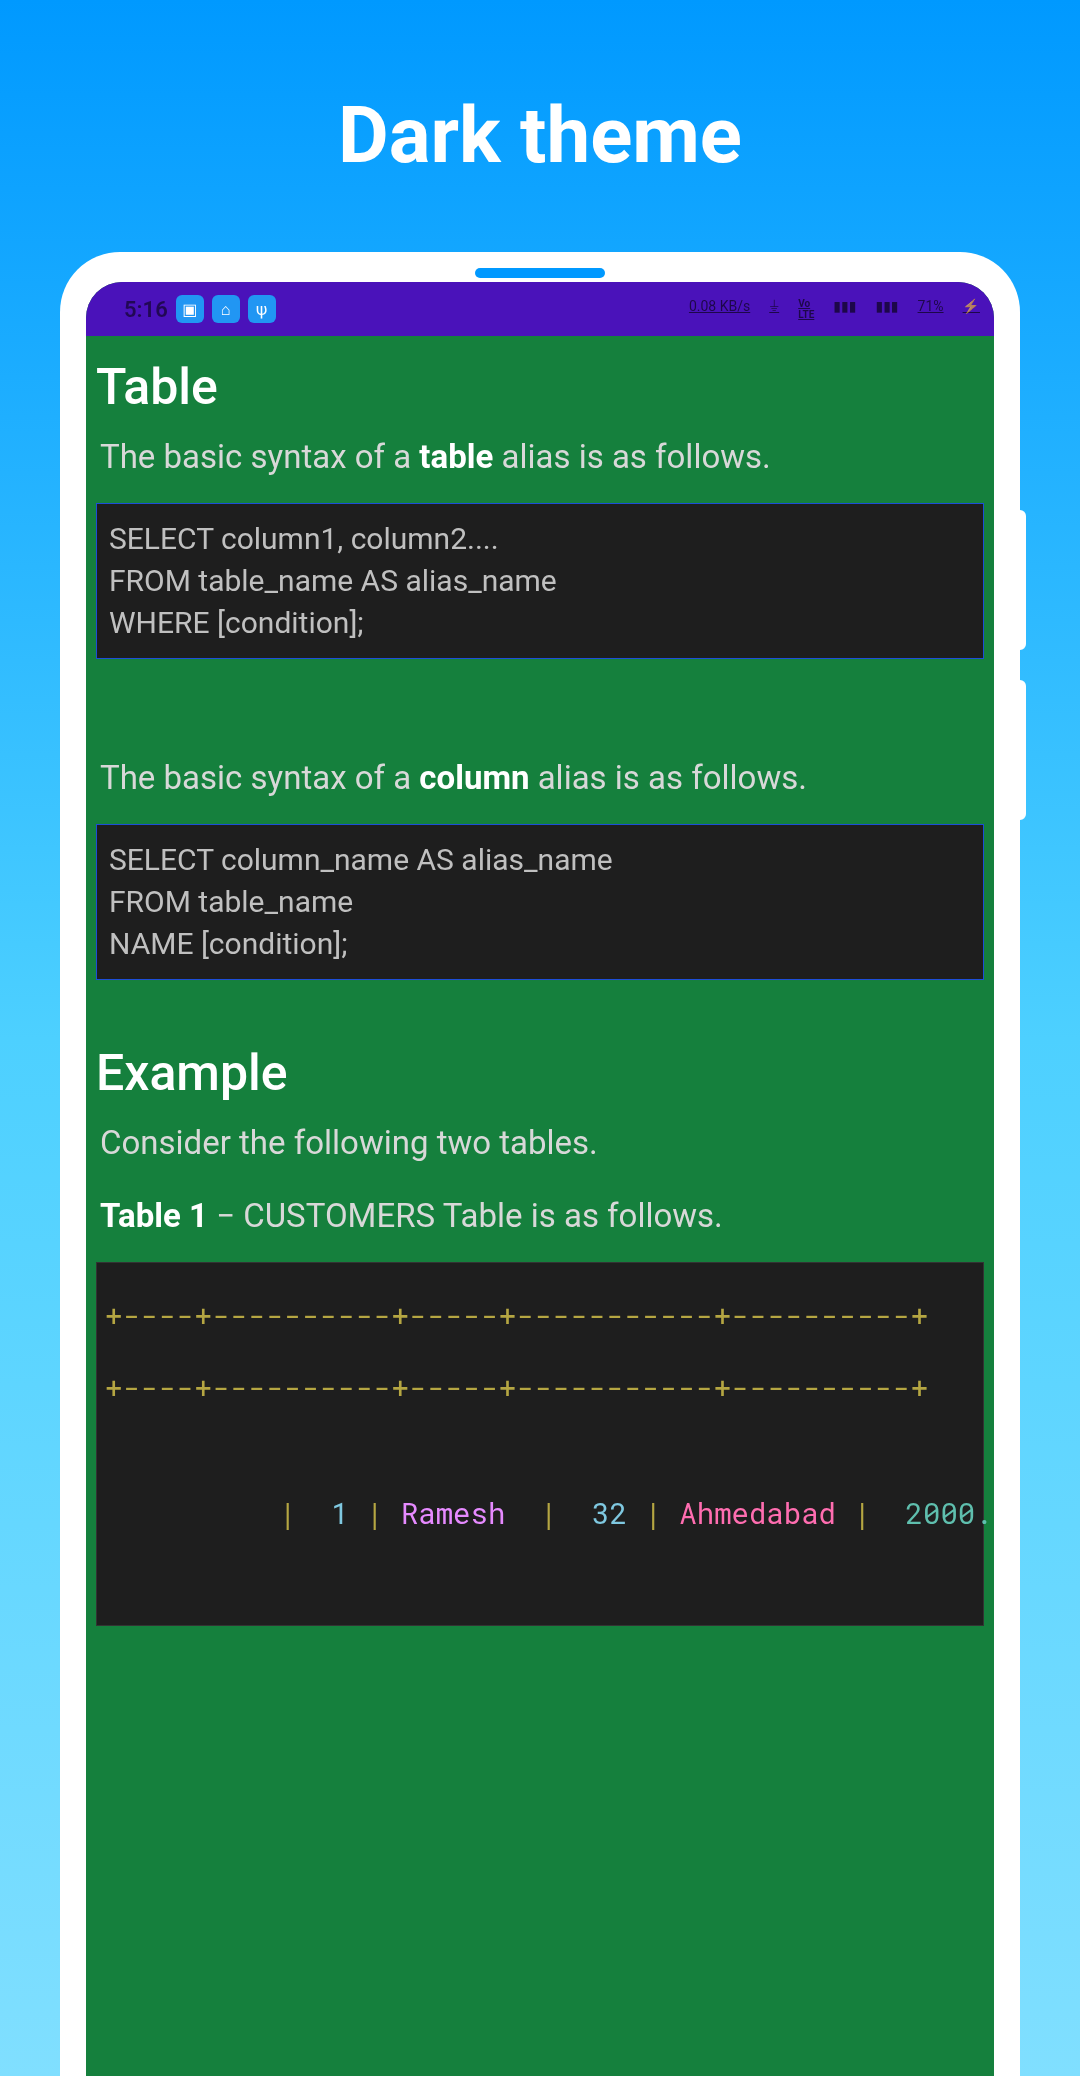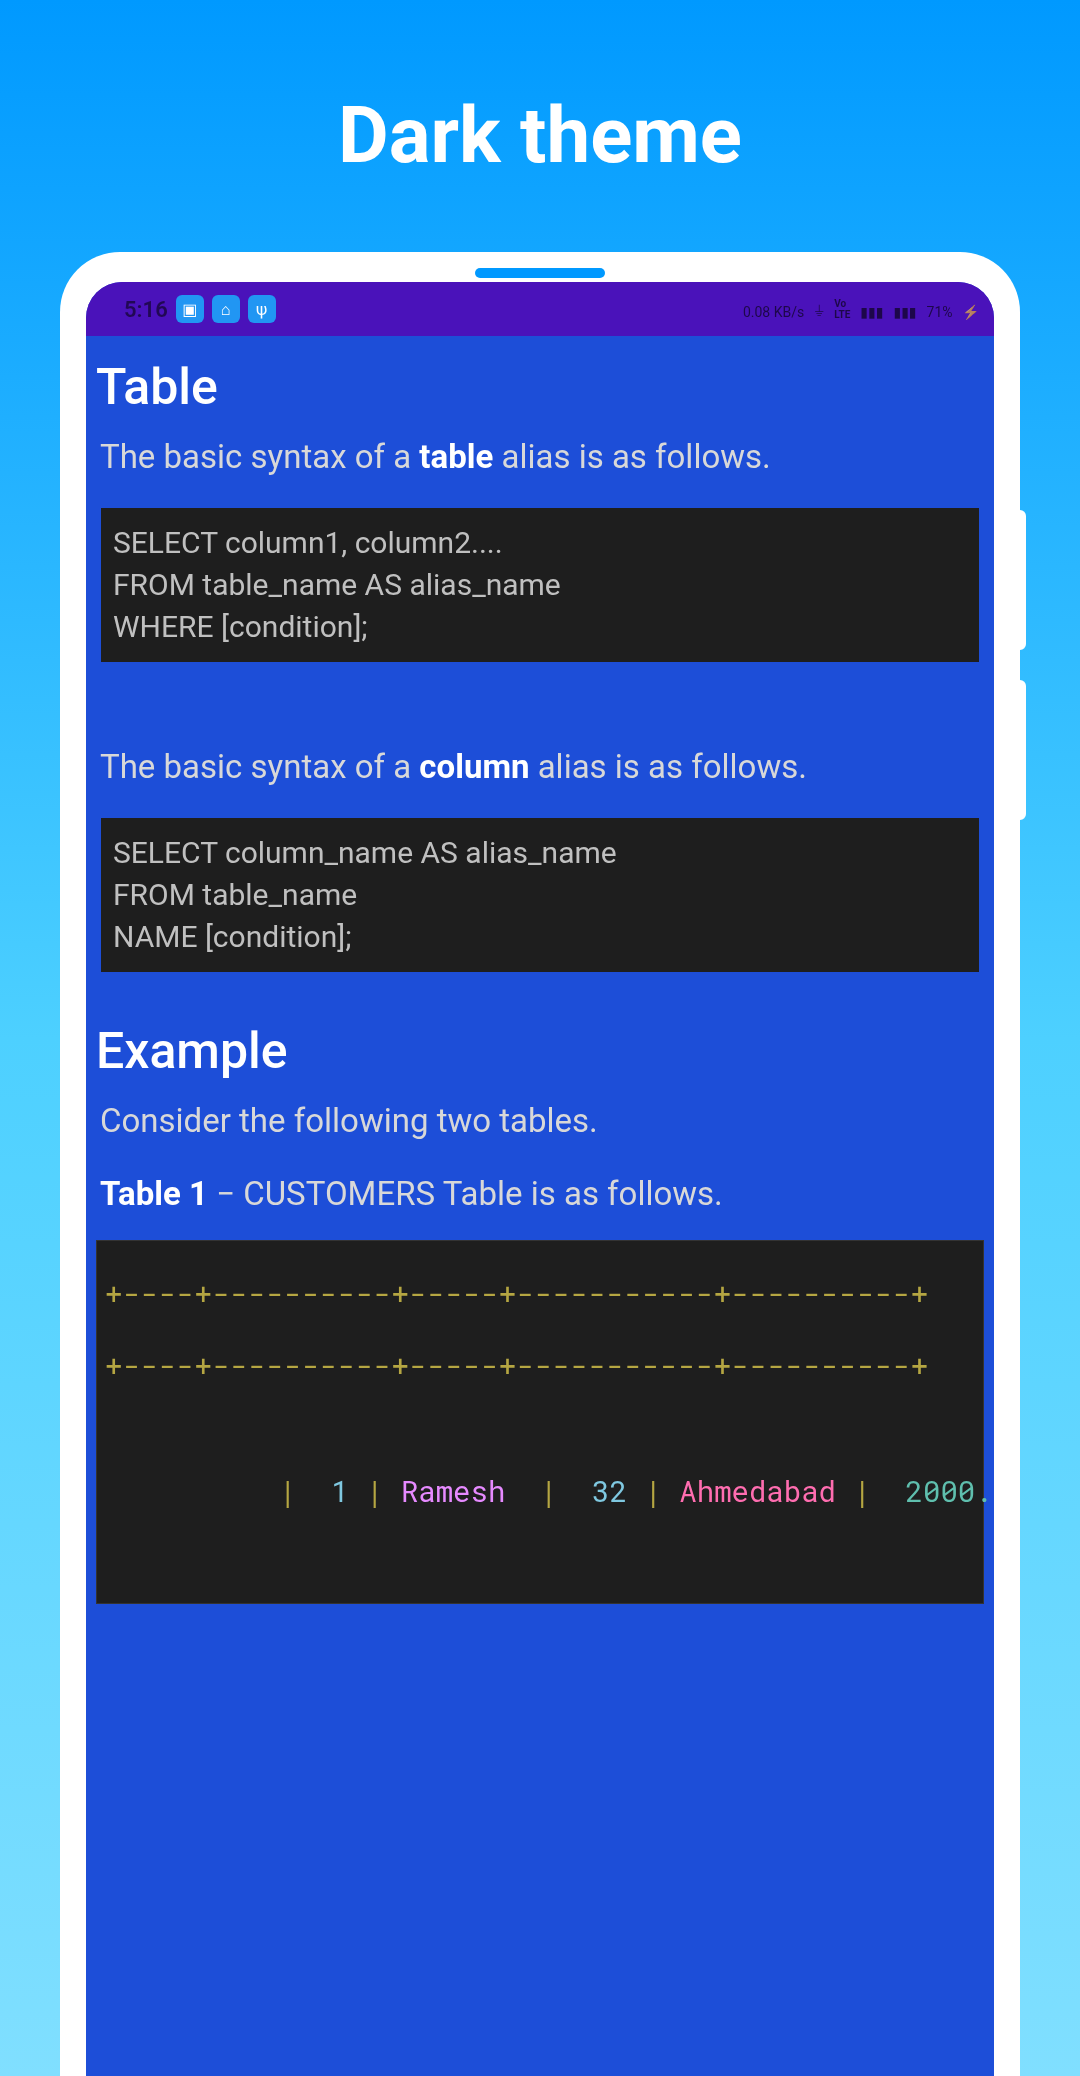--- a/index.html
+++ b/index.html
@@ -37,21 +37,21 @@
     height: 10px;
     background: #0099ff;
     border-radius: 5px;
   }
   .screen {
     position: absolute;
     top: 30px;
     left: 26px;
     right: 26px;
     bottom: 0;
-    background: #1d4ed8;
+    background: #15803d;
     border-radius: 36px 36px 0 0;
     overflow: hidden;
   }
   .side-button-1 {
     position: absolute;
     top: 510px;
     right: 54px;
     width: 12px;
     height: 140px;
     background: #ffffff;
@@ -89,24 +89,25 @@
     background: #2196f3;
     border-radius: 6px;
     display: flex;
     align-items: center;
     justify-content: center;
     color: #fff;
     font-size: 16px;
   }
   .status-right {
     display: flex;
-    align-items: flex-end;
-    gap: 10px;
+    align-items: flex-start;
+    gap: 19px;
     font-size: 14px;
     color: rgba(0,0,0,0.6);
+    text-decoration: underline;
   }
   .content {
     padding: 22px 10px 0 10px;
     color: #e8e8e8;
   }
   .h2 {
     font-size: 50px;
     font-weight: 500;
     color: #ffffff;
     margin-bottom: 14px;
@@ -114,23 +115,23 @@
   .para {
     font-size: 33px;
     line-height: 53px;
     color: #d8d8d8;
     text-align: justify;
     margin: 0 4px 20px 4px;
   }
   .bold { font-weight: 700; color: #ffffff; }
   .code-block {
     background: #1e1e1e;
-    border: 5px solid #1d4ed8;
+    border: 1px solid #1d4ed8;
     padding: 14px 12px;
-    margin: 8px 0 45px 0;
+    margin: 8px 0 64px 0;
     font-family: "Roboto", Arial, sans-serif;
     font-size: 30px;
     line-height: 42px;
     color: #c0c0c0;
     white-space: pre;
   }
   .table-block {
     background: #1e1e1e;
     border: 1px solid #333333;
     padding: 22px 8px;

